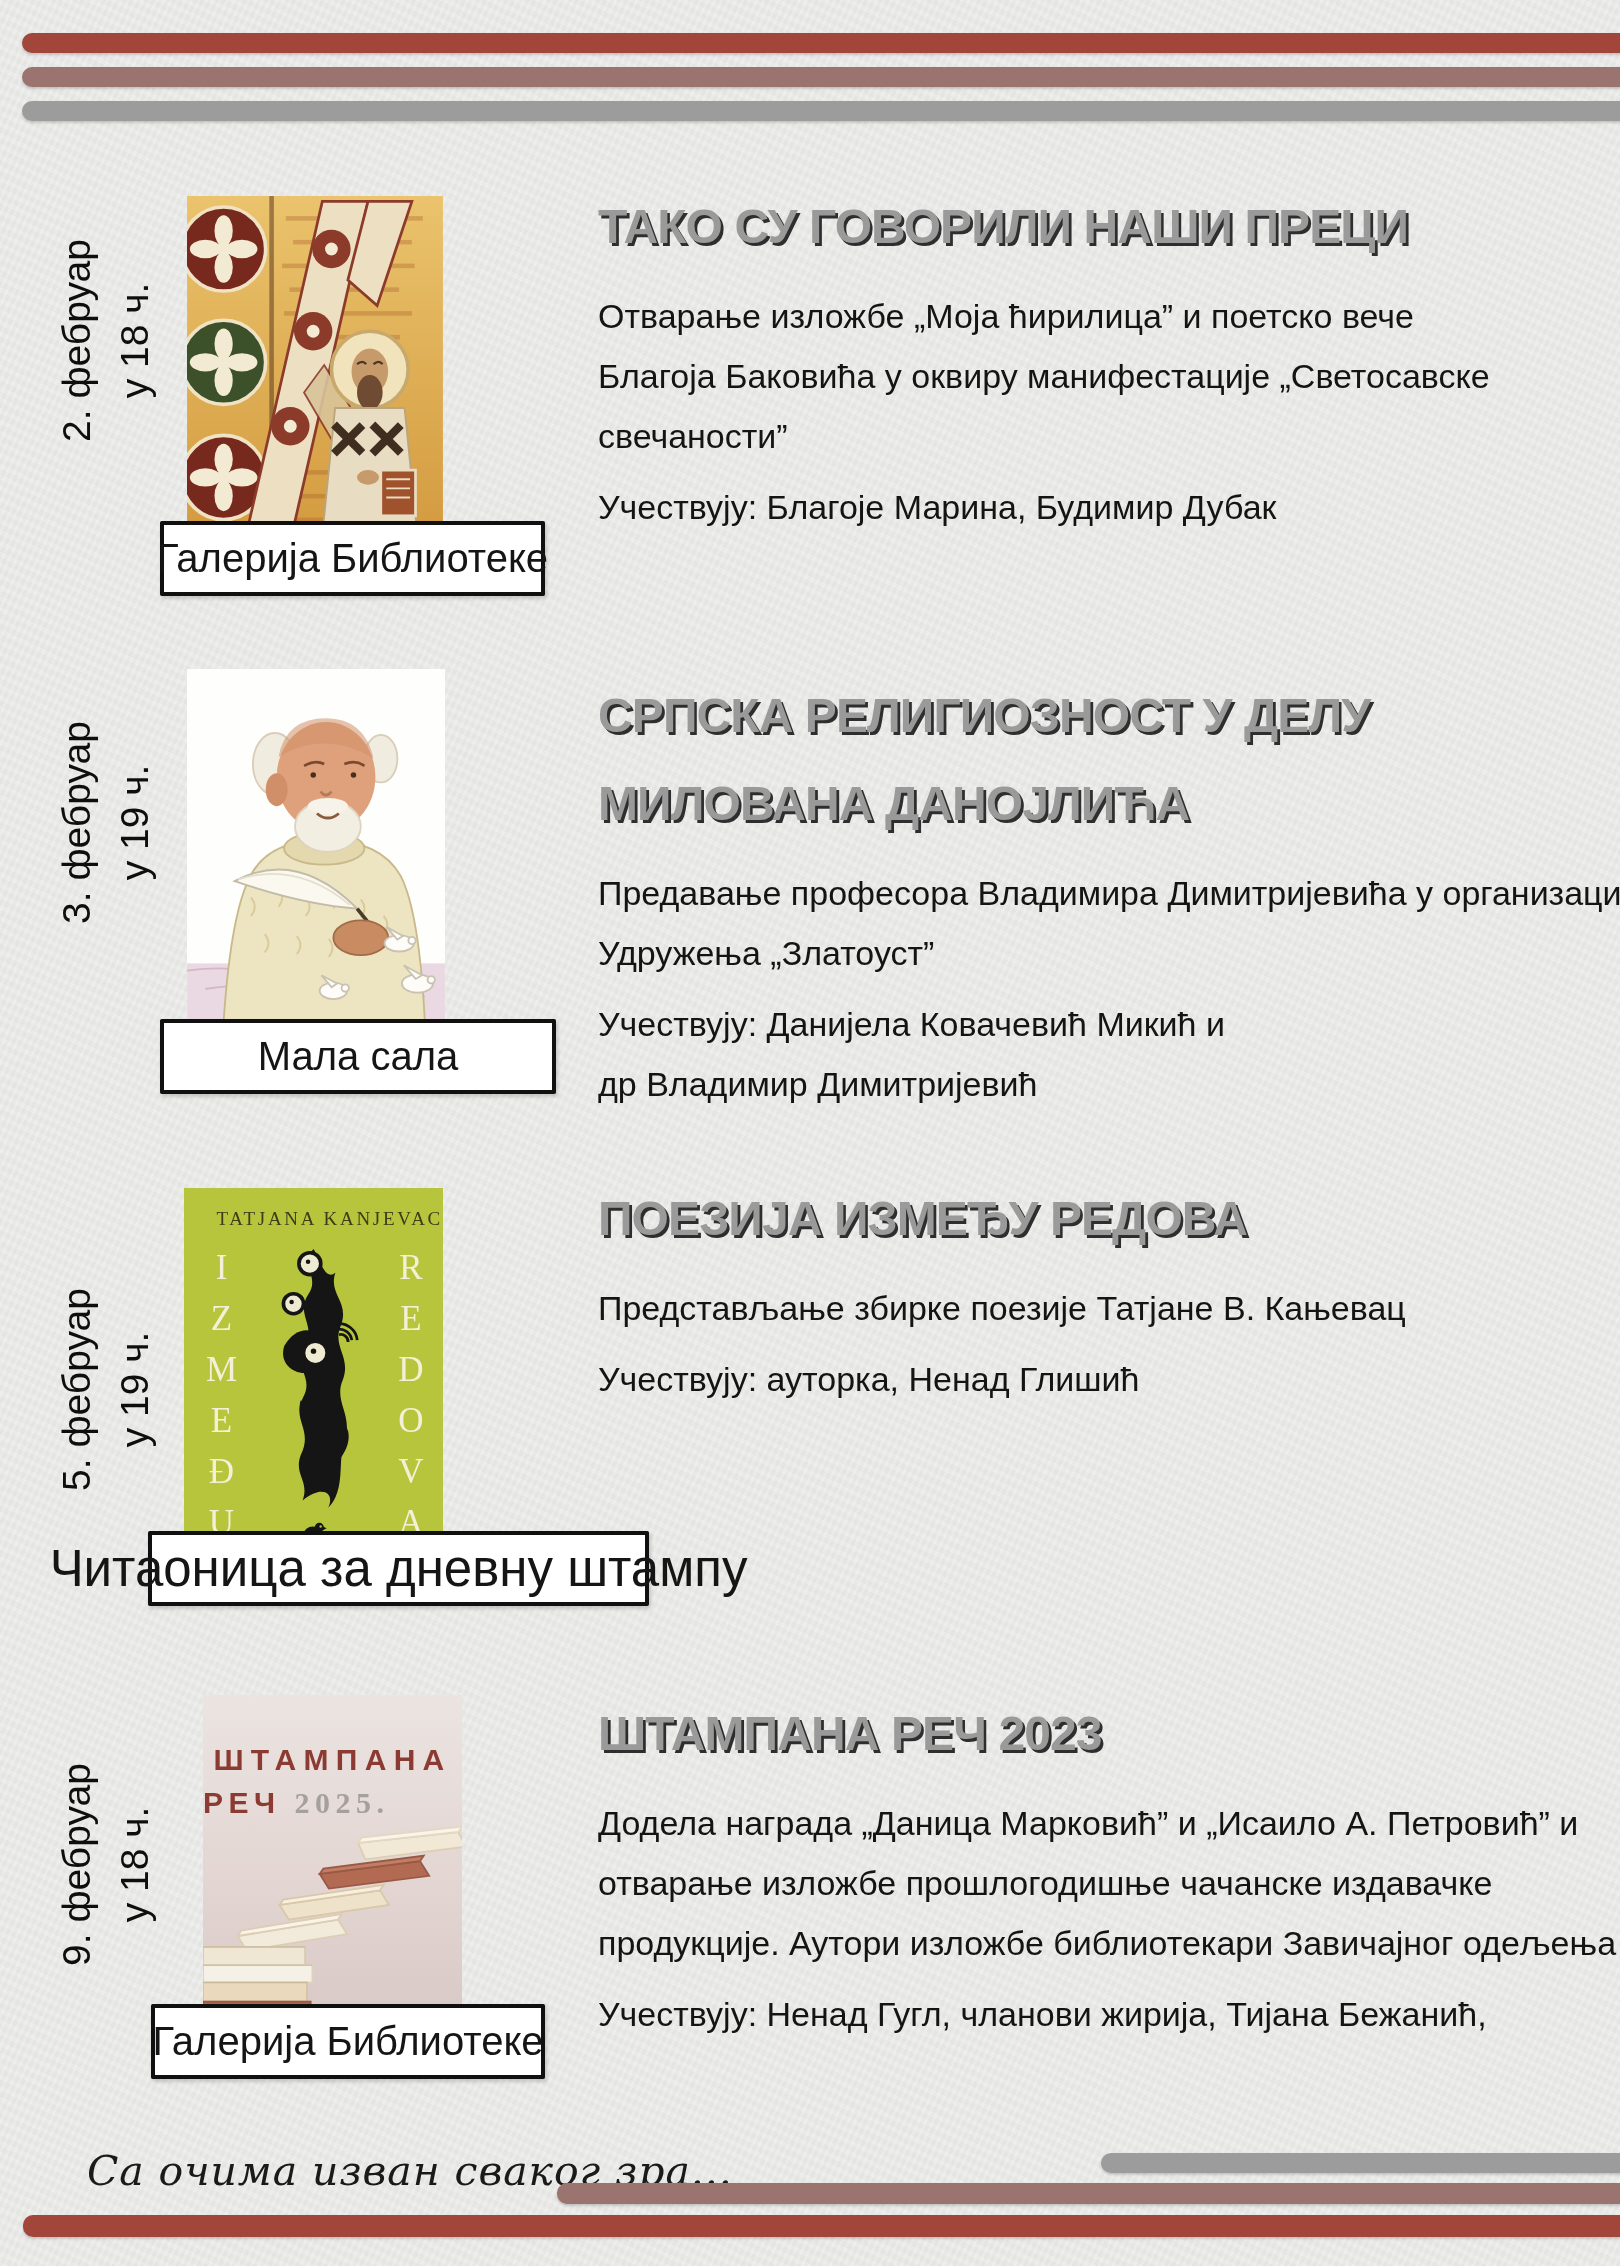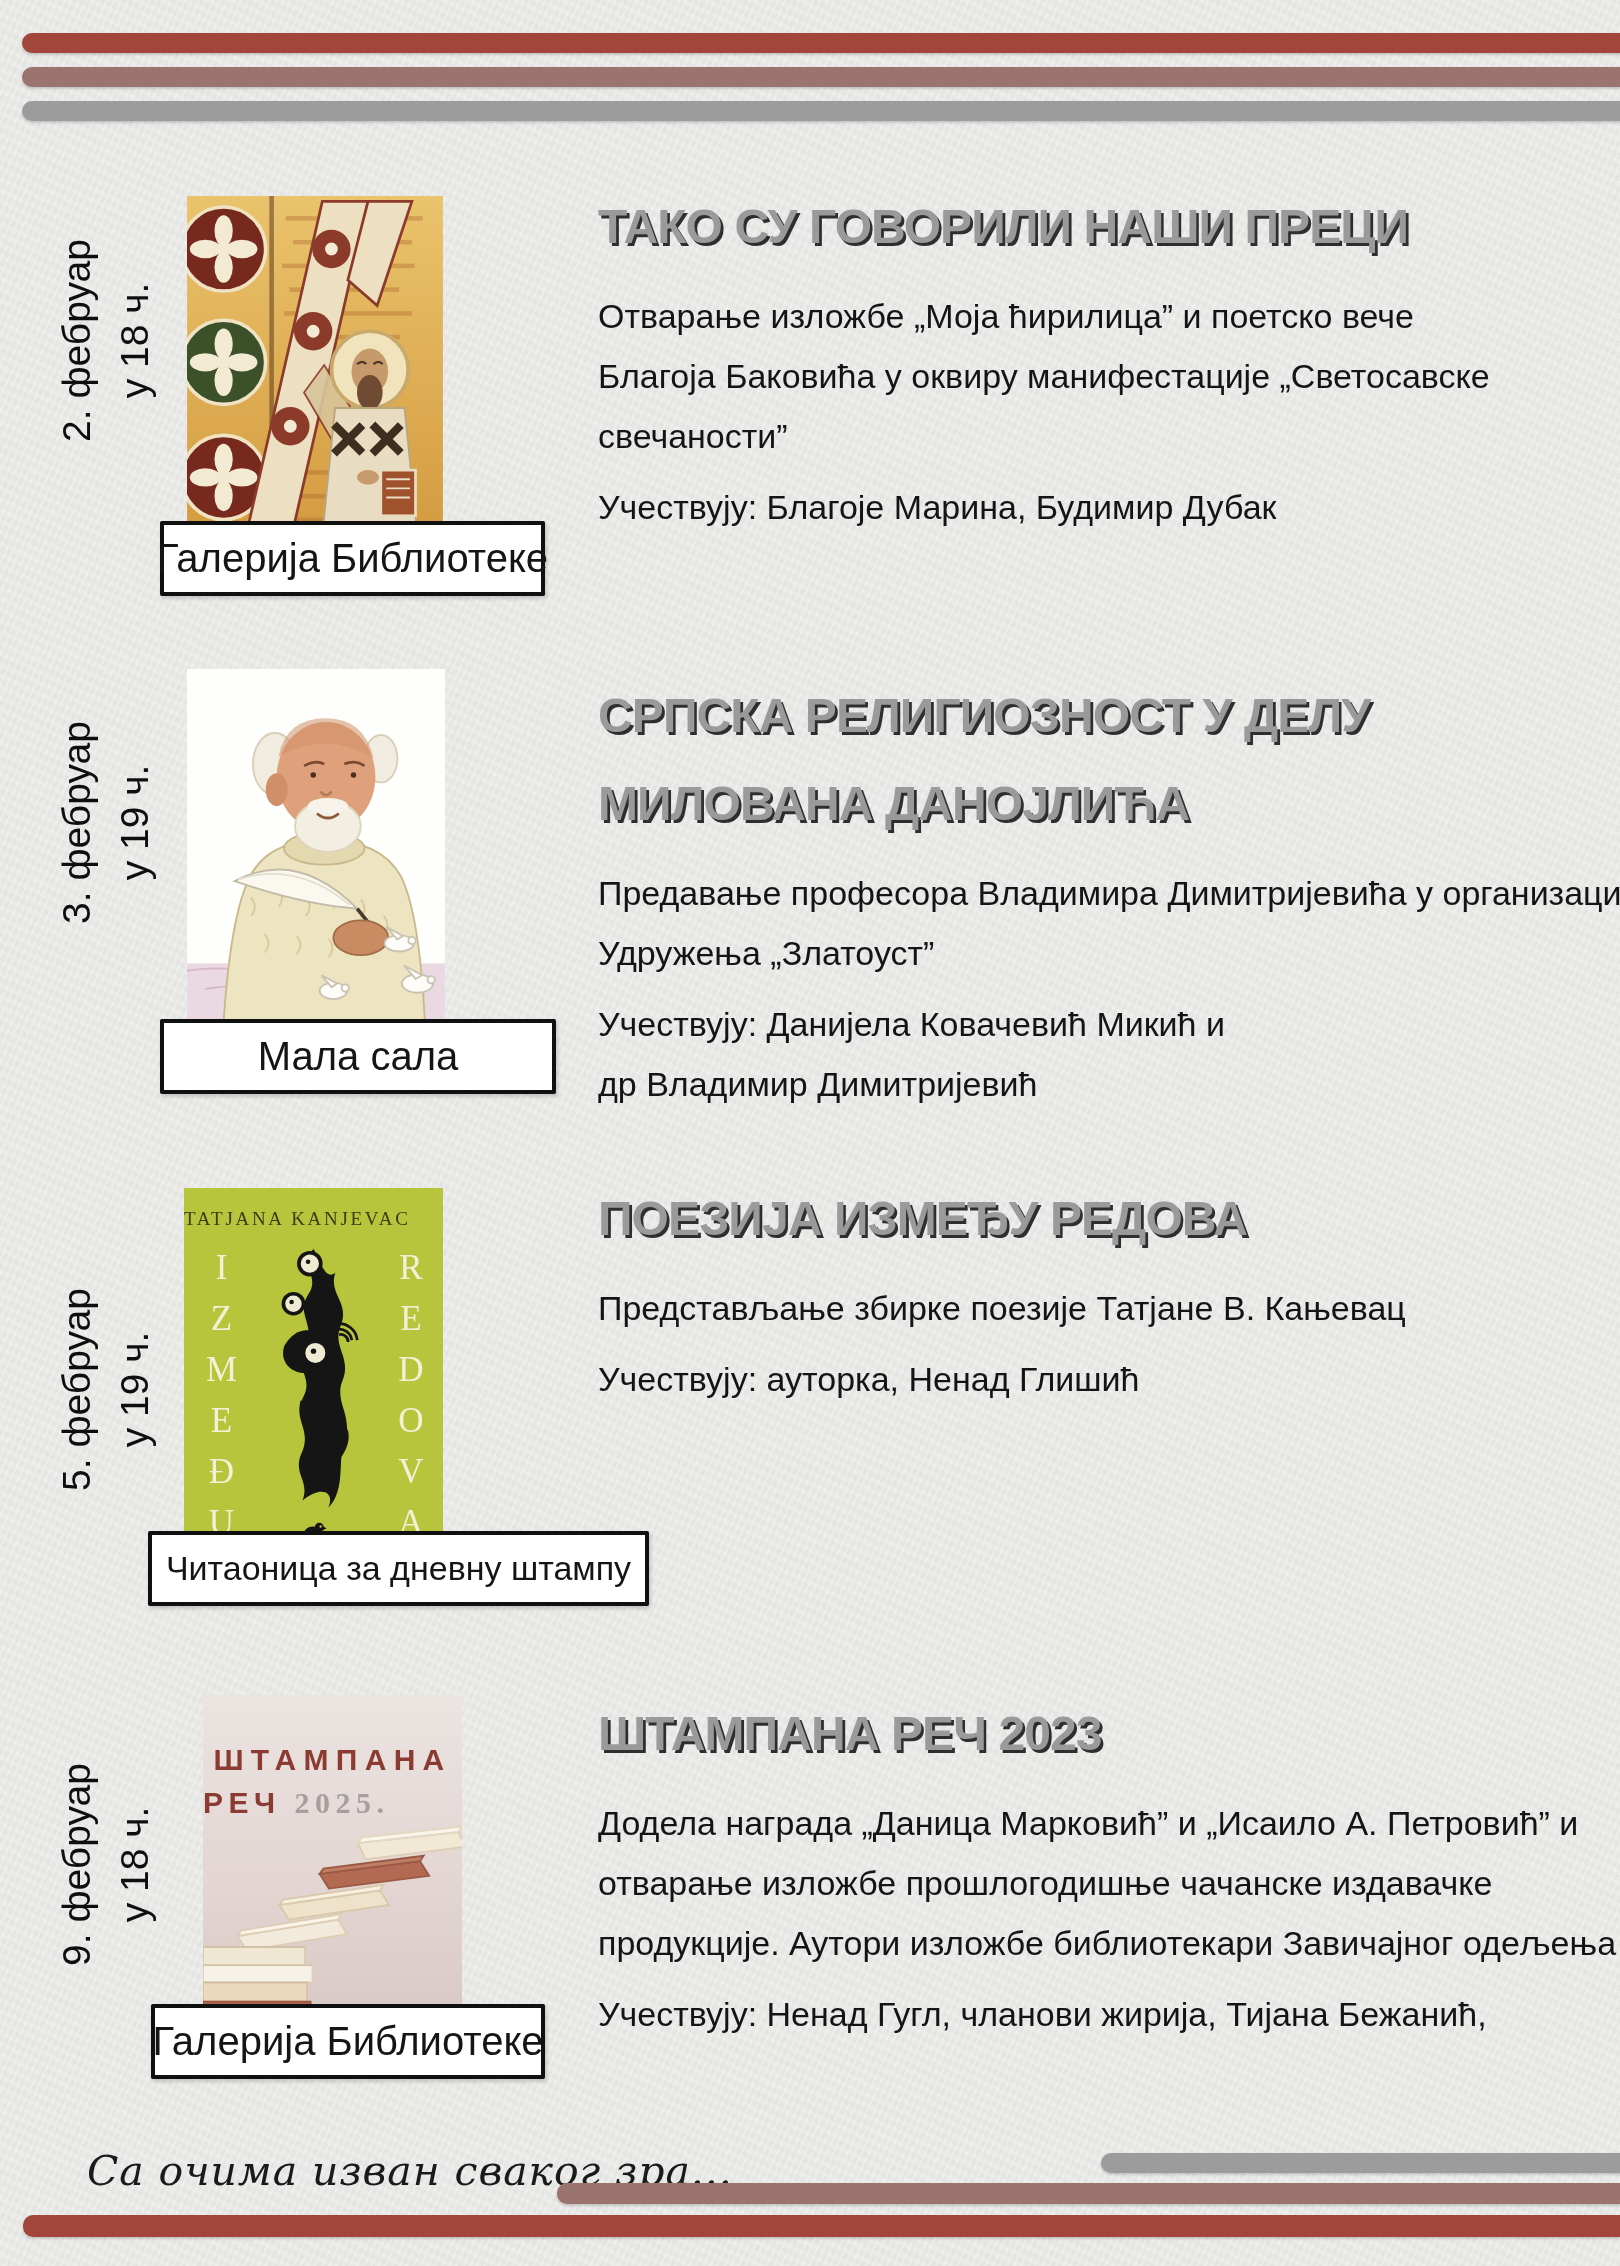--- a/index.html
+++ b/index.html
@@ -31,40 +31,40 @@
   
   .art{position:absolute;overflow:hidden;}
   .art svg{display:block;}
   
   .venue{
     position:absolute;height:75px;box-sizing:border-box;background:#ffffff;border:4.6px solid #101010;
     display:flex;align-items:center;justify-content:center;
     font-size:40px;color:#151515;white-space:nowrap;border-radius:1.8px;
     box-shadow:1.8px 2.7px 3.7px rgba(0,0,0,.15);
   }
-  .venue.wide{font-size:34px;text-align:right;}
+  .venue.wide{font-size:51px;text-align:right;}
   
   .etext{position:absolute;left:598px;}
   .etitle{
     margin:0;font-size:48px;line-height:88px;font-weight:bold;letter-spacing:-0.9px;
     color:var(--c-title_fill,#9A9A9A);
     text-shadow:2.7px 2.7px 0 var(--c-title_shadow,#2E2E2E);
   }
   .tline,.dline{display:block;white-space:nowrap;}
   .edesc{margin:14.6px 0 0 0;font-size:34px;line-height:60px;color:var(--c-body_text,#141414);}
   .epart{margin:11px 0 0 0;font-size:34px;line-height:60px;color:var(--c-body_text,#141414);}
   
   .footer-script{
     position:absolute;left:87px;top:2147px;
     font-family:"DejaVu Serif",serif;font-style:italic;
     font-size:41px;color:#1a1a1a;letter-spacing:0.9px;
   }
   
   .cover3{background:#B6C53C;}
-  .c3-author{position:absolute;top:20px;left:0;width:100%;text-align:left;
+  .c3-author{position:absolute;top:20px;left:0;width:100%;text-align:right;
     font-family:"Liberation Serif",serif;font-size:19px;letter-spacing:2.7px;color:#3A3D17;}
   .vword{position:absolute;writing-mode:vertical-lr;text-orientation:upright;
     font-family:"Liberation Serif",serif;font-size:35px;letter-spacing:12px;line-height:1;color:#F4F0D7;}
   .c3-left{left:20px;top:60px;}
   .c3-right{right:14.6px;top:60px;}
   .c3-art{position:absolute;left:73px;top:48px;}
   .c3-bird{position:absolute;left:117px;bottom:1.8px;}
   
   .cover4{background:linear-gradient(180deg,#EBE4E1 0%,#E3D6D3 55%,#D9C9C6 100%);}
   .c4-t1{position:absolute;top:48px;left:0;width:100%;text-align:center;

